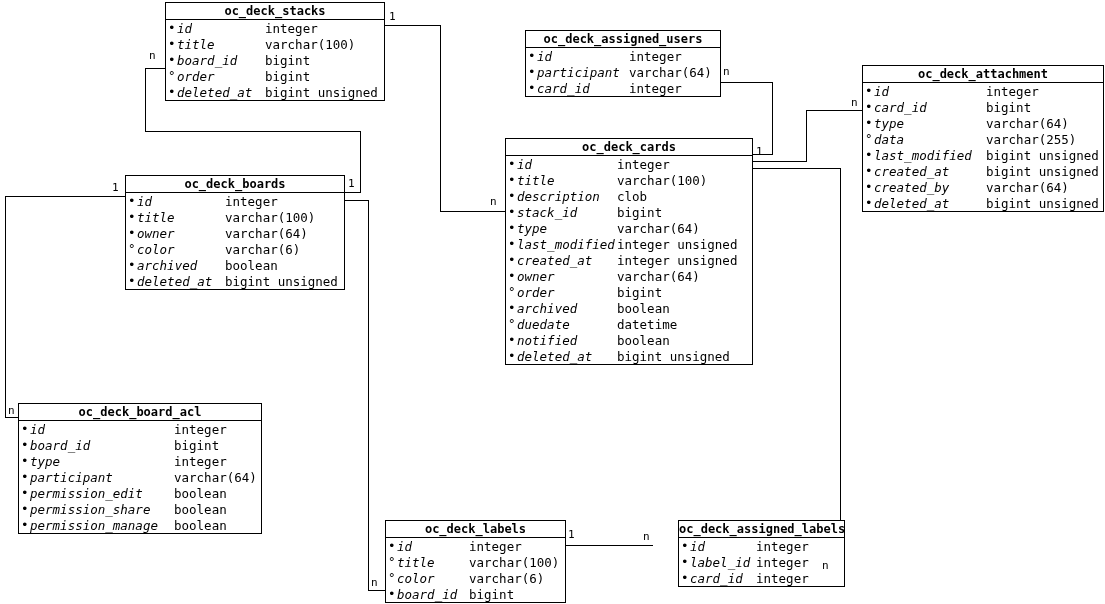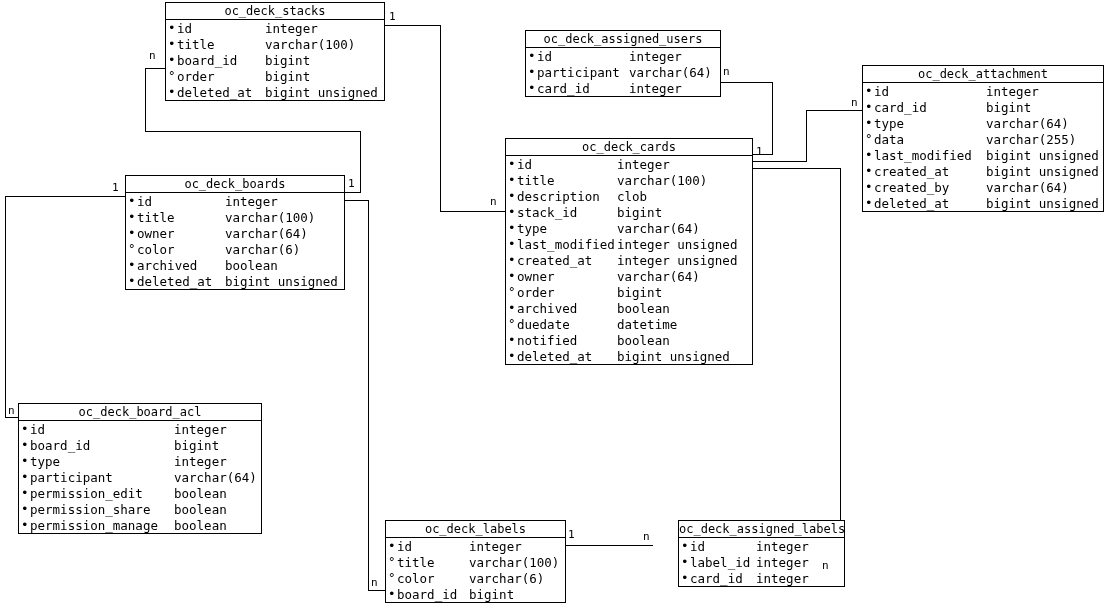--- a/index.html
+++ b/index.html
@@ -30,21 +30,21 @@
       shape-rendering: crispEdges;
     }
     .table {
       position: absolute;
       background: #ffffff;
       border: 1px solid #000000;
       box-sizing: border-box;
       z-index: 2;
     }
     .thead {
-      font-weight: normal;
+      font-weight: bold;
       text-align: center;
       font-size: 12px;
       height: 16px;
       line-height: 16px;
       border-bottom: 1px solid #000000;
       white-space: nowrap;
       overflow: hidden;
     }
     .trow {
       height: 16px;
@@ -64,20 +64,21 @@
       vertical-align: top;
       height: 15px;
       line-height: 15px;
       margin-top: 1px;
     }
     .pk .rowtext {
       border-bottom: 1px solid #000000;
     }
     .cname {
       display: inline-block;
+      font-style: italic;
     }
     .ctype {
       display: inline-block;
     }
     .card-label {
       position: absolute;
       font-size: 11px;
       line-height: 12px;
       color: #000000;
       z-index: 3;

